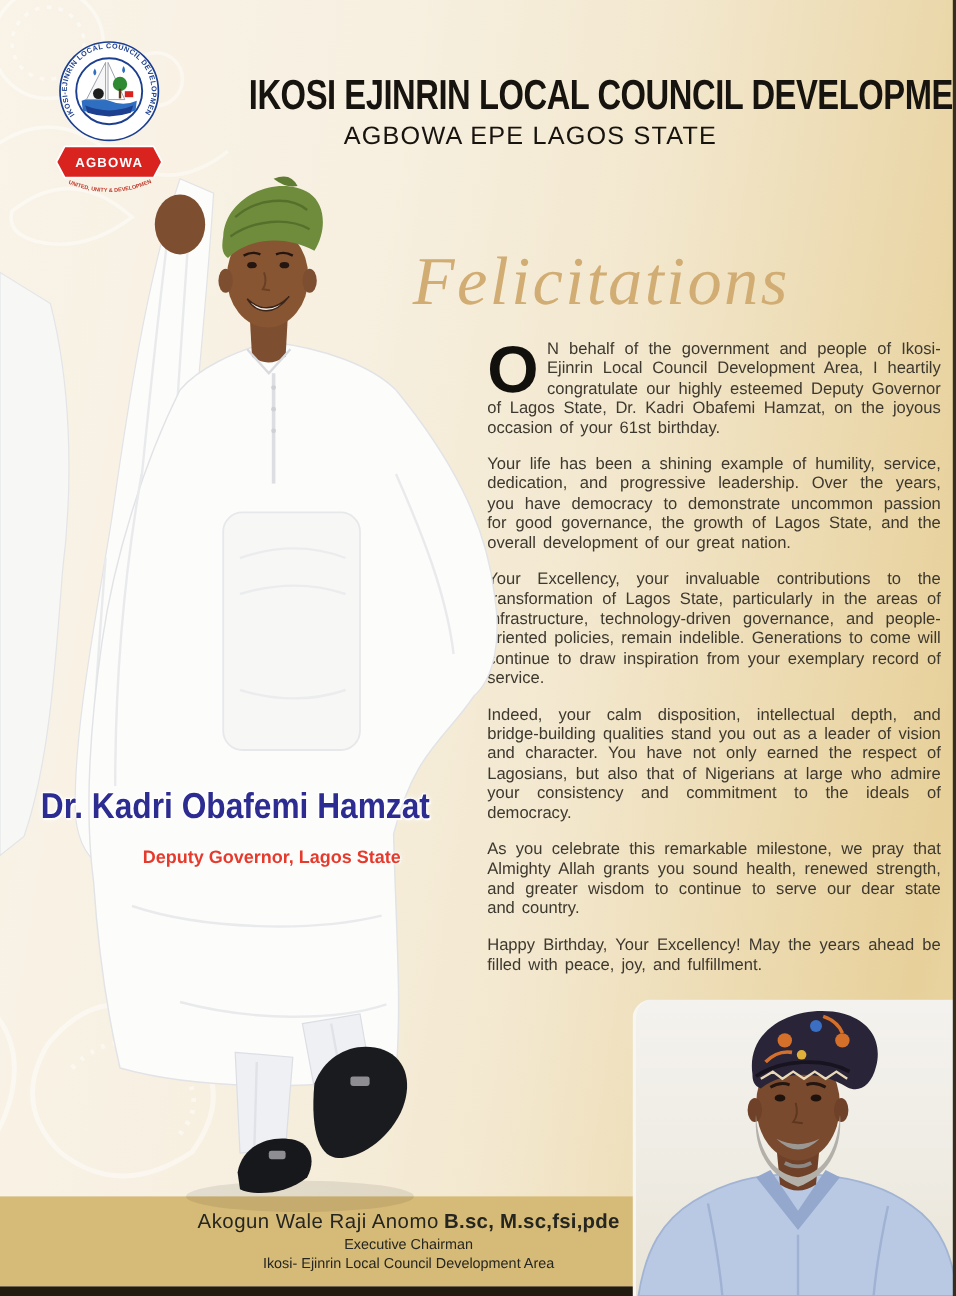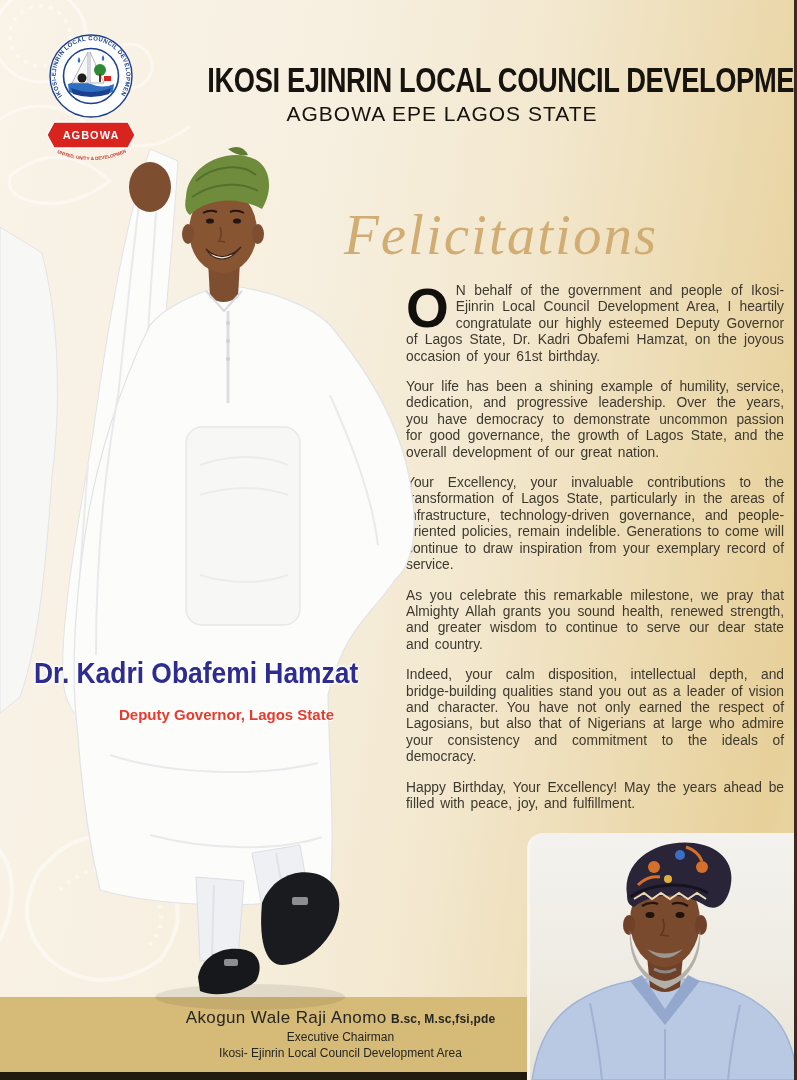--- a/index.html
+++ b/index.html
@@ -29,21 +29,21 @@
   #honoree{position:absolute;left:34px;top:656px;width:300px;z-index:8;}
   #honoree-name{font-size:30px;font-weight:800;white-space:nowrap;display:inline-block;transform:scaleX(.88);transform-origin:left center;color:#2d2d91;
     text-shadow:0 0 6px #fff,0 0 3px #fff,1px 1px 0 #fff,-1px -1px 0 #fff;}
   #honoree-title{margin-top:16px;text-align:right;font-size:15px;font-weight:700;color:#e63b2c;
     text-shadow:0 0 5px #fff,0 0 2px #fff,1px 1px 0 #fff;}
   
   #band{position:absolute;left:0;top:997px;width:797px;height:75px;background:#d6ba77;z-index:2;}
   #bottom-bar{position:absolute;left:0;top:1072px;width:797px;height:8px;background:#221b10;z-index:2;}
   #band-text{position:absolute;left:68px;top:1008px;width:545px;text-align:center;z-index:3;color:#262620;}
   #chair-name{font-size:17px;letter-spacing:.4px;}
-  #chair-quals{font-size:12px;font-weight:700;letter-spacing:.2px;margin-top:28px;}
+  #chair-quals{font-size:17px;font-weight:700;letter-spacing:.2px;margin-top:28px;}
   .band-line{font-size:12px;margin-top:2px;}
   
   #chair-photo{position:absolute;left:527px;top:833px;width:270px;height:247px;z-index:9;border-radius:16px 0 0 0;overflow:hidden;border-left:3px solid #f8f6f1;
     background:linear-gradient(#f4f2ee 0%,#efece4 55%,#e8e3d6 100%);}
 </style>
 </head>
 <body>
 
 <div id="poster">
 
@@ -161,22 +161,22 @@
 
   <div id="honoree">
     <div id="honoree-name">Dr. Kadri Obafemi Hamzat</div>
     <div id="honoree-title">Deputy Governor, Lagos State</div>
   </div>
 
   <div id="letter">
     <p><span class="dropcap">O</span><span>N behalf of the government and people of Ikosi-Ejinrin Local Council Development Area, I heartily congratulate our highly esteemed Deputy Governor of Lagos State, Dr. Kadri Obafemi Hamzat, on the joyous occasion of your 61st birthday.</span></p>
     <p>Your life has been a shining example of humility, service, dedication, and progressive leadership. Over the years, you have democracy to demonstrate uncommon passion for good governance, the growth of Lagos State, and the overall development of our great nation.</p>
     <p>Your Excellency, your invaluable contributions to the transformation of Lagos State, particularly in the areas of infrastructure, technology-driven governance, and people-oriented policies, remain indelible. Generations to come will continue to draw inspiration from your exemplary record of service.</p>
+    <p>Indeed, your calm disposition, intellectual depth, and bridge-building qualities stand you out as a leader of vision and character. You have not only earned the respect of Lagosians, but also that of Nigerians at large who admire your consistency and commitment to the ideals of democracy.</p>
     <p>As you celebrate this remarkable milestone, we pray that Almighty Allah grants you sound health, renewed strength, and greater wisdom to continue to serve our dear state and country.</p>
-    <p>Indeed, your calm disposition, intellectual depth, and bridge-building qualities stand you out as a leader of vision and character. You have not only earned the respect of Lagosians, but also that of Nigerians at large who admire your consistency and commitment to the ideals of democracy.</p>
     <p>Happy Birthday, Your Excellency! May the years ahead be filled with peace, joy, and fulfillment.</p>
   </div>
 
   <div id="band"></div>
   <div id="bottom-bar"></div>
 
   <div id="band-text">
     <div>
       <span id="chair-name">Akogun Wale Raji Anomo</span>
       <span id="chair-quals">B.sc, M.sc,fsi,pde</span>

